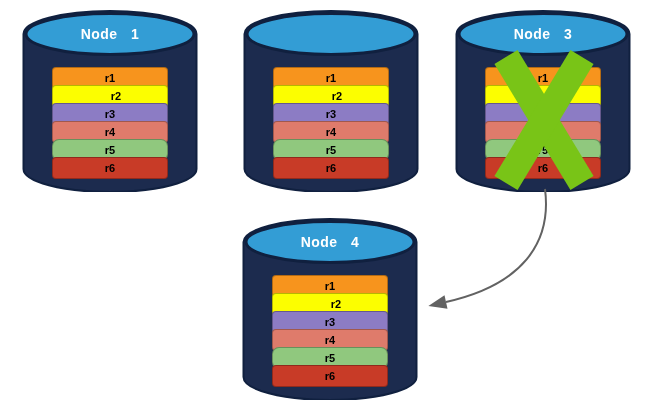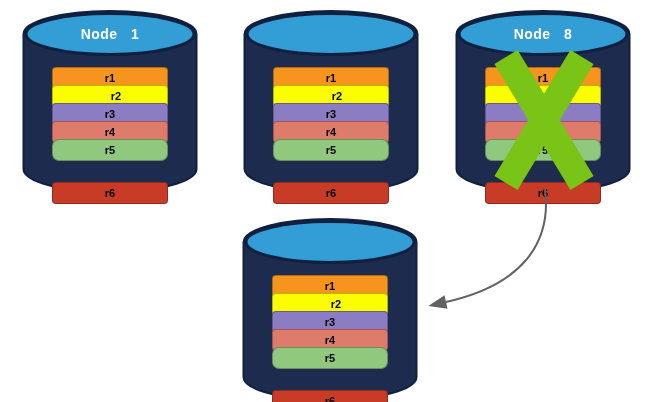--- a/index.html
+++ b/index.html
@@ -51,21 +51,21 @@
     color: var(--bar_text);
     font-size: 11px;
     font-weight: 700;
     line-height: 11px;
   }
   .bar-0 { top: 57px; }
   .bar-1 { top: 75px; padding-left: 12px; }
   .bar-2 { top: 93px; justify-content: center; }
   .bar-3 { top: 111px; }
   .bar-4 { top: 129px; border-radius: 7px; }
-  .bar-5 { top: 147px; margin-top: 25px; }
+  .bar-5 { top: 147px; }
 
   .x-overlay { position: absolute; left: 37px; top: 40px; }
   .x-overlay line { stroke: var(--x_green); stroke-width: 27; stroke-linecap: butt; }
 
   .arrow-overlay { position: absolute; left: 420px; top: 185px; }
   .arrow-path { fill: none; stroke: var(--arrow_gray); stroke-width: 2; }
   .arrow-head { fill: var(--arrow_gray); }
 </style>
 </head>
 <body>
@@ -121,21 +121,21 @@
     <div class="bar bar-5" style="background: rgb(200, 59, 39);">
         <span>r6</span>
       </div>
   </div>
 
   <div class="node" style="left:455px;top:10px">
     <svg class="cyl" width="176" height="182" viewBox="0 0 176 182">
       <path class="cyl-body" d="M1.5,24 A86.5,23 0 0 1 174.5,24 L174.5,159 A86.5,23 0 0 1 1.5,159 Z"></path>
       <ellipse class="cyl-top" cx="88" cy="24" rx="84" ry="20.5"></ellipse>
     </svg>
-    <div class="node-label">Node 8</div>
+    <div class="node-label">Node 3</div>
     <div class="bar bar-0" style="background: rgb(247, 148, 29);">
         <span>r1</span>
       </div>
     <div class="bar bar-1" style="background: rgb(252, 254, 0);">
         <span>r2</span>
       </div>
     <div class="bar bar-2" style="background: rgb(140, 124, 196);">
         <span>r3</span>
       </div>
     <div class="bar bar-3" style="background: rgb(223, 123, 107);">
@@ -151,20 +151,21 @@
       <line x1="14" y1="7" x2="90" y2="133"></line>
       <line x1="90" y1="7" x2="14" y2="133"></line>
     </svg>
   </div>
 
   <div class="node" style="left:242px;top:218px">
     <svg class="cyl" width="176" height="182" viewBox="0 0 176 182">
       <path class="cyl-body" d="M1.5,24 A86.5,23 0 0 1 174.5,24 L174.5,159 A86.5,23 0 0 1 1.5,159 Z"></path>
       <ellipse class="cyl-top" cx="88" cy="24" rx="84" ry="20.5"></ellipse>
     </svg>
+    <div class="node-label">Node 4</div>
     <div class="bar bar-0" style="background: rgb(247, 148, 29);">
         <span>r1</span>
       </div>
     <div class="bar bar-1" style="background: rgb(252, 254, 0);">
         <span>r2</span>
       </div>
     <div class="bar bar-2" style="background: rgb(140, 124, 196);">
         <span>r3</span>
       </div>
     <div class="bar bar-3" style="background: rgb(223, 123, 107);">

